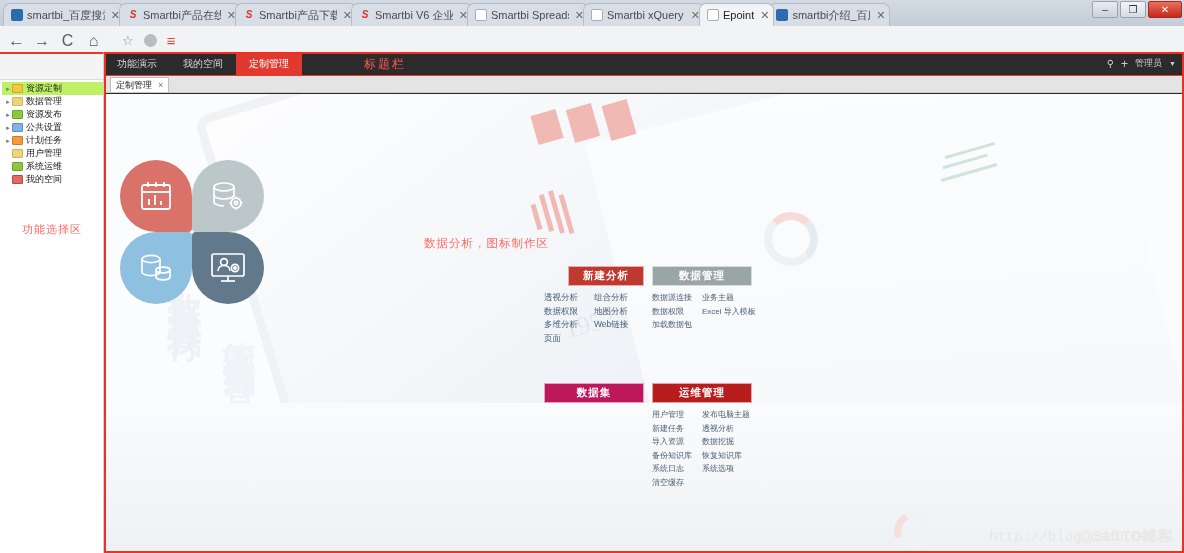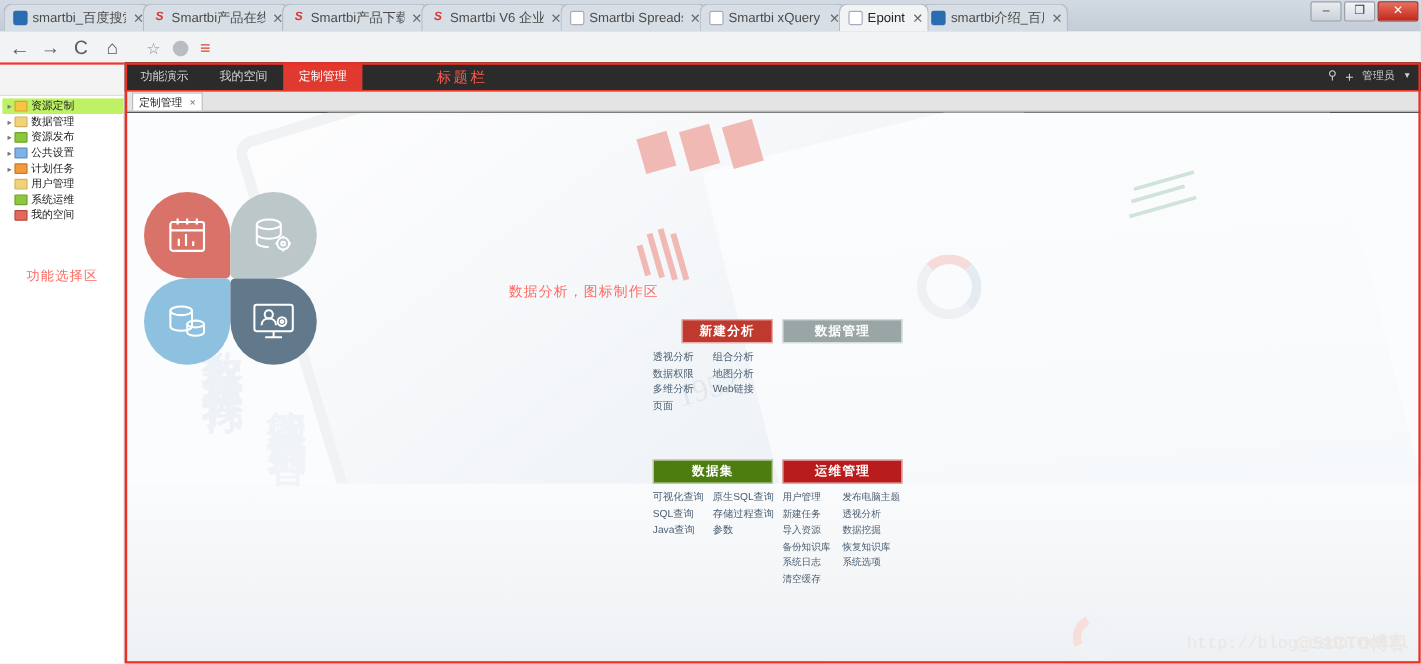--- a/index.html
+++ b/index.html
@@ -219,21 +219,21 @@
   .panels { position:absolute; left:440px; top:172px; width:220px; }
   .prow { display:flex; gap:8px; }
   .panel { width:100px; }
   .phead {
     height:20px; display:flex;align-items:center;justify-content:center;
     color:#fff; font-size:10.5px; font-weight:bold; letter-spacing:1px;
     border:1px solid rgba(255,255,255,.6);
   }
   .phead.red  { background:#c0392f;margin-left:24px; }
   .phead.gray { background:#9aa5a6; }
-  .phead.blue { background:#4d7c0f; }
+  .phead.blue { background:#be185d; }
   .phead.dark { background:#b91c1c; }
   .plinks {
     display:flex; flex-wrap:wrap; padding-top:5px; column-gap:0;
   }
   .plinks a {
     width:50%; font-size:8.5px; color:#4a5f73; text-decoration:none;
     line-height:13.5px; white-space:nowrap;
   }
   .plinks.wide a { font-size:8px; }
   .panels .prow + .prow { margin-top:38px; }
@@ -557,33 +557,32 @@
                   <a href="#">组合分析</a>
                   <a href="#">数据权限</a>
                   <a href="#">地图分析</a>
                   <a href="#">多维分析</a>
                   <a href="#">Web链接</a>
                   <a href="#">页面</a>
                 </div>
               </div>
               <div class="panel">
                 <div class="phead gray">数据管理</div>
+                <div class="plinks wide">
+                  <a href="#">数据源连接</a>
+                  <a href="#">业务主题</a>
+                  <a href="#">数据权限</a>
+                  <a href="#">Excel 导入模板</a>
+                  <a href="#">加载数据包</a>
+                </div>
               </div>
             </div>
             <div class="prow">
               <div class="panel">
                 <div class="phead blue">数据集</div>
-                <div class="plinks">
-                  <a href="#">可视化查询</a>
-                  <a href="#">原生SQL查询</a>
-                  <a href="#">SQL查询</a>
-                  <a href="#">存储过程查询</a>
-                  <a href="#">Java查询</a>
-                  <a href="#">参数</a>
-                </div>
               </div>
               <div class="panel">
                 <div class="phead dark">运维管理</div>
                 <div class="plinks wide">
                   <a href="#">用户管理</a>
                   <a href="#">发布电脑主题</a>
                   <a href="#">新建任务</a>
                   <a href="#">透视分析</a>
                   <a href="#">导入资源</a>
                   <a href="#">数据挖掘</a>

